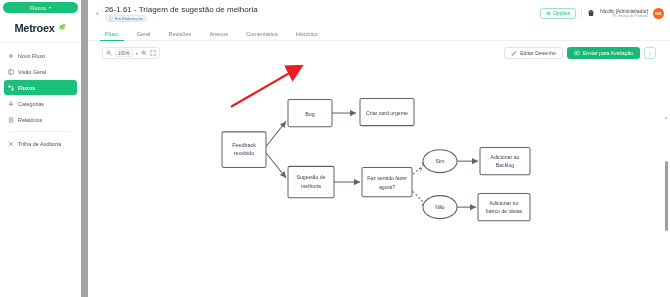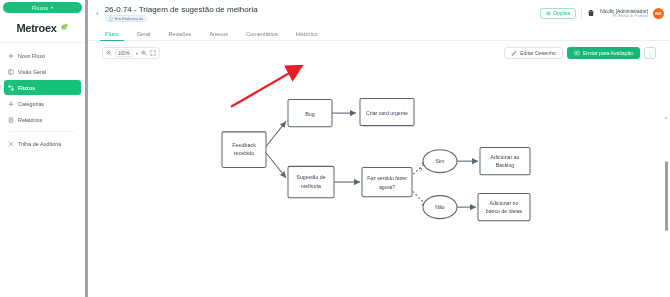--- a/index.html
+++ b/index.html
@@ -8,21 +8,21 @@
     font-family: "Liberation Sans", sans-serif;
     background: #ffffff;
     overflow: hidden;
   }
   .app { display: flex; width: 670px; height: 297px; position: relative; }
 
   
   .sidebar {
     width: 88px; height: 297px;
     background: #ffffff;
-    border-right: 3px solid #a3a3a3;
+    border-right: 7px solid #a3a3a3;
     display: flex; flex-direction: column;
     flex: 0 0 88px;
   }
   .fluxos-pill {
     margin: 2px 3px 0 3px;
     height: 11px;
     background: #18c07a;
     border-radius: 6px;
     display: flex; align-items: center; justify-content: center;
     gap: 3px;
@@ -248,21 +248,21 @@
 
     </nav>
   </aside>
 
   <section class="main">
 
     <header class="topbar">
       <span class="back-chevron">‹</span>
 
       <div class="title-block">
-        <span class="page-title">26-0.74 - Triagem de sugestão de melhoria</span>
+        <span class="page-title">26-1.61 - Triagem de sugestão de melhoria</span>
         <span class="status-badge">
           <span class="badge-dot">ⓘ</span>
           <span>Em Elaboração</span>
         </span>
       </div>
 
       <div class="top-actions">
         <button class="btn-opcoes">
           <svg width="5" height="5" viewBox="0 0 12 12">
             <path d="M2 3 H10 M2 6 H10 M2 9 H10" stroke="#18c07a" stroke-width="1.3" stroke-linecap="round"></path>

